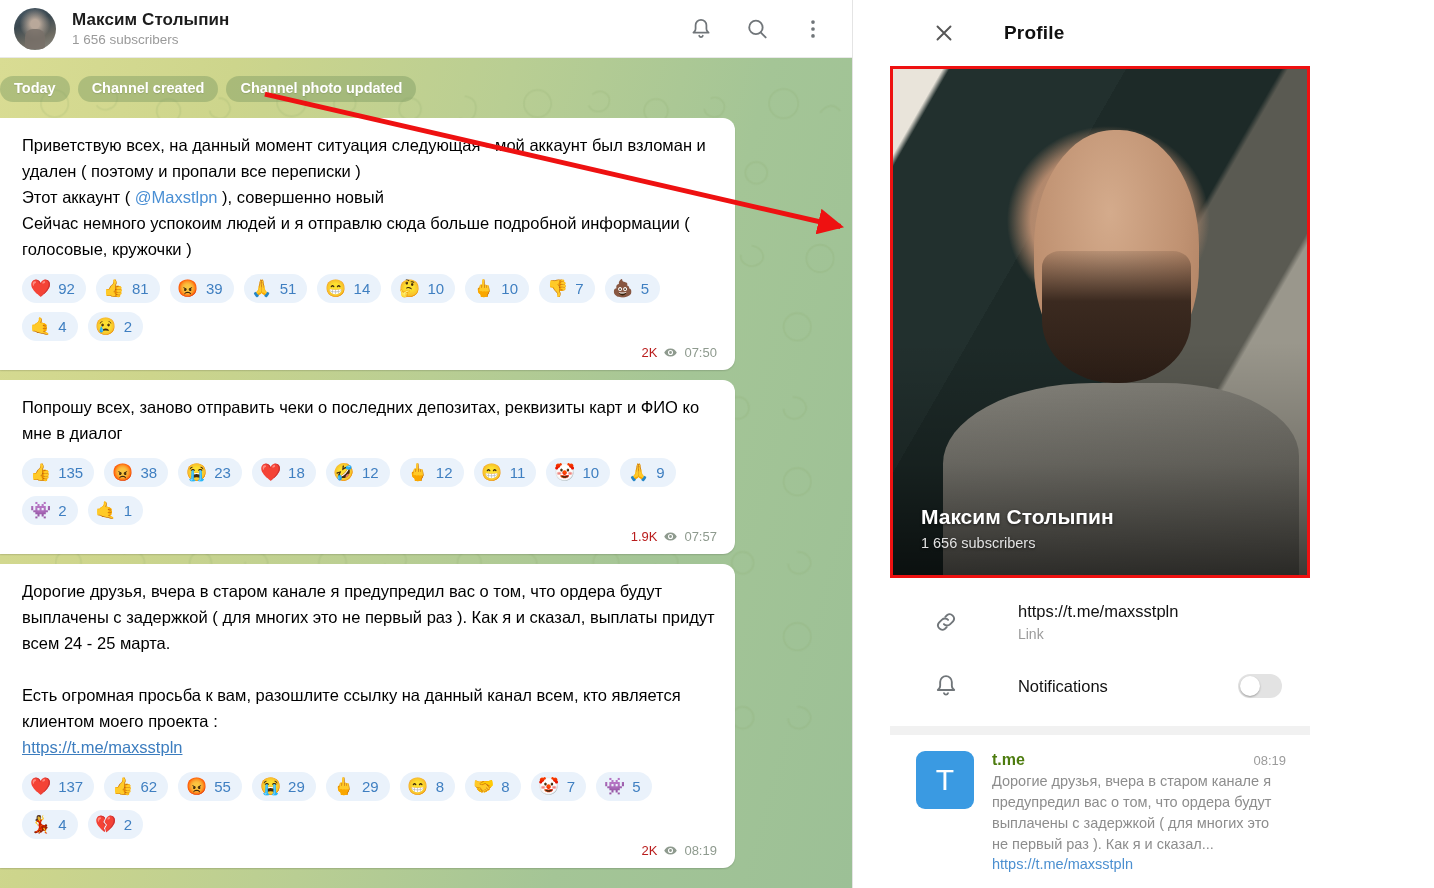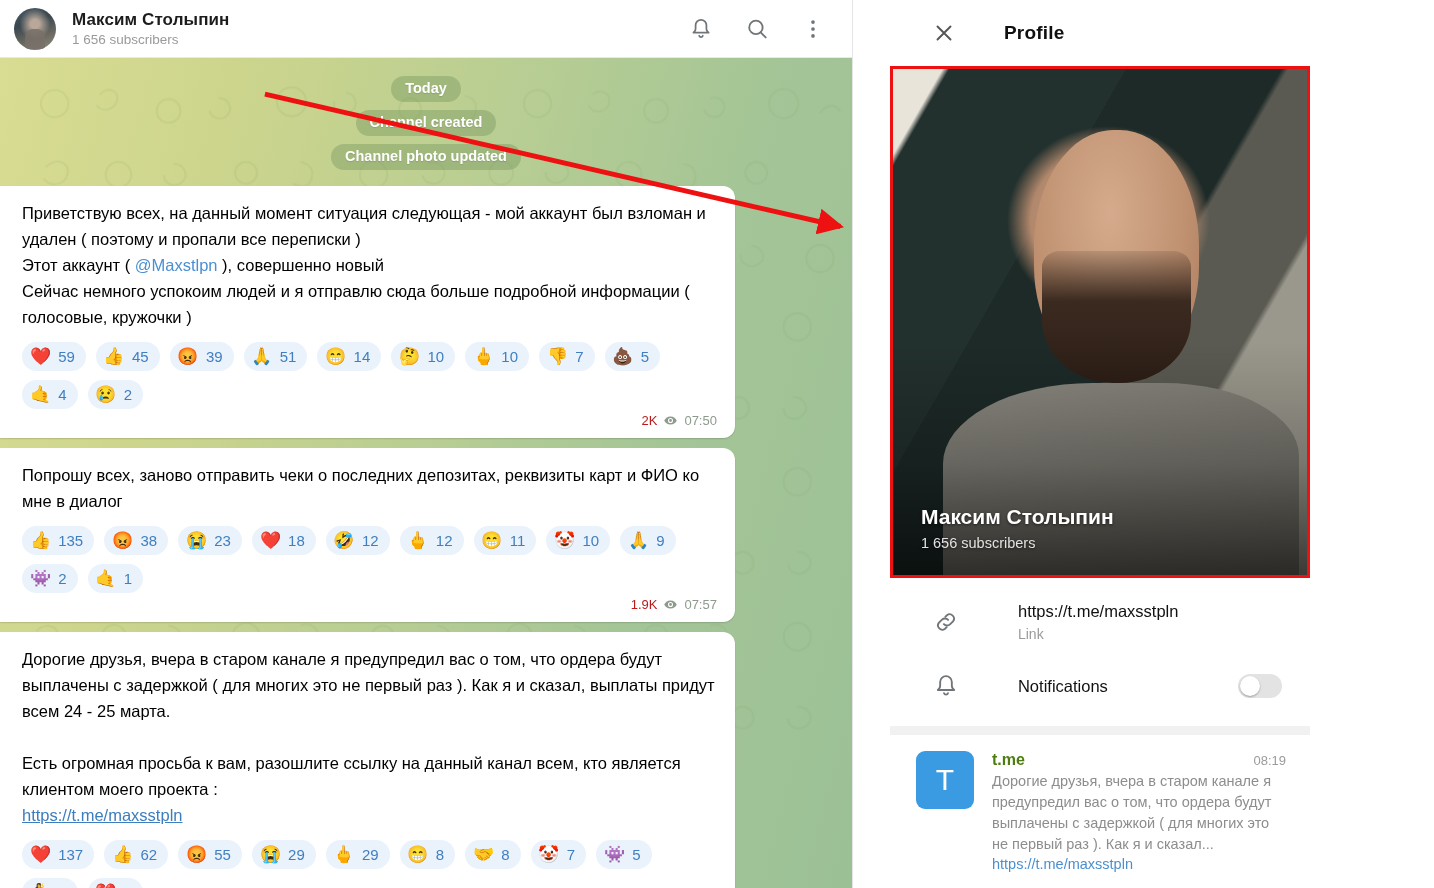--- a/index.html
+++ b/index.html
@@ -42,21 +42,21 @@
   .ic svg { width: 100%; height: 100%; display: block; }
 
   
   .chat-body {
     flex: 1 1 auto; position: relative; overflow: hidden;
     background:
       linear-gradient(105deg, #d9dc93 0%, #cdd58c 22%, #b9ce93 48%, #a4c596 72%, #9cc096 100%);
   }
   .doodles { position: absolute; inset: 0; opacity: .30; pointer-events: none; }
 
-  .svc-wrap { position: relative; z-index: 2; padding-top: 18px; display: flex; flex-direction: column; align-items: center; gap: 8px; }
+  .svc-wrap { position: relative; z-index: 2; padding-top: 18px; display: flex; flex-direction: row; align-items: center; gap: 8px; }
   .svc {
     background: rgba(120,150,95,.42);
     color: #fff; font-size: 14.5px; font-weight: bold;
     border-radius: 13px; padding: 4px 14px 5px; line-height: 17px;
     text-shadow: 0 1px 1px rgba(0,0,0,.12);
   }
 
   .msgs { position: relative; z-index: 2; padding: 16px 0 0 0; }
   .bubble {
     background: #fff; border-radius: 0 12px 12px 0;
@@ -326,25 +326,25 @@
 
         <div class="bubble">
           <div class="btxt">
             <p><span>Приветствую всех, на данный момент ситуация следующая - мой аккаунт был взломан и удален ( поэтому и пропали все переписки )</span></p>
             <p>Этот аккаунт ( <span class="mention">@Maxstlpn</span> ), совершенно новый</p>
             <p><span>Сейчас немного успокоим людей и я отправлю сюда больше подробной информации ( голосовые, кружочки )</span></p>
           </div>
           <div class="rxs">
             <span class="rx">
                 <span class="em">❤️</span>
-                <span class="cnt">59</span>
+                <span class="cnt">92</span>
               </span>
             <span class="rx">
                 <span class="em">👍</span>
-                <span class="cnt">45</span>
+                <span class="cnt">81</span>
               </span>
             <span class="rx">
                 <span class="em">😡</span>
                 <span class="cnt">39</span>
               </span>
             <span class="rx">
                 <span class="em">🙏</span>
                 <span class="cnt">51</span>
               </span>
             <span class="rx">

